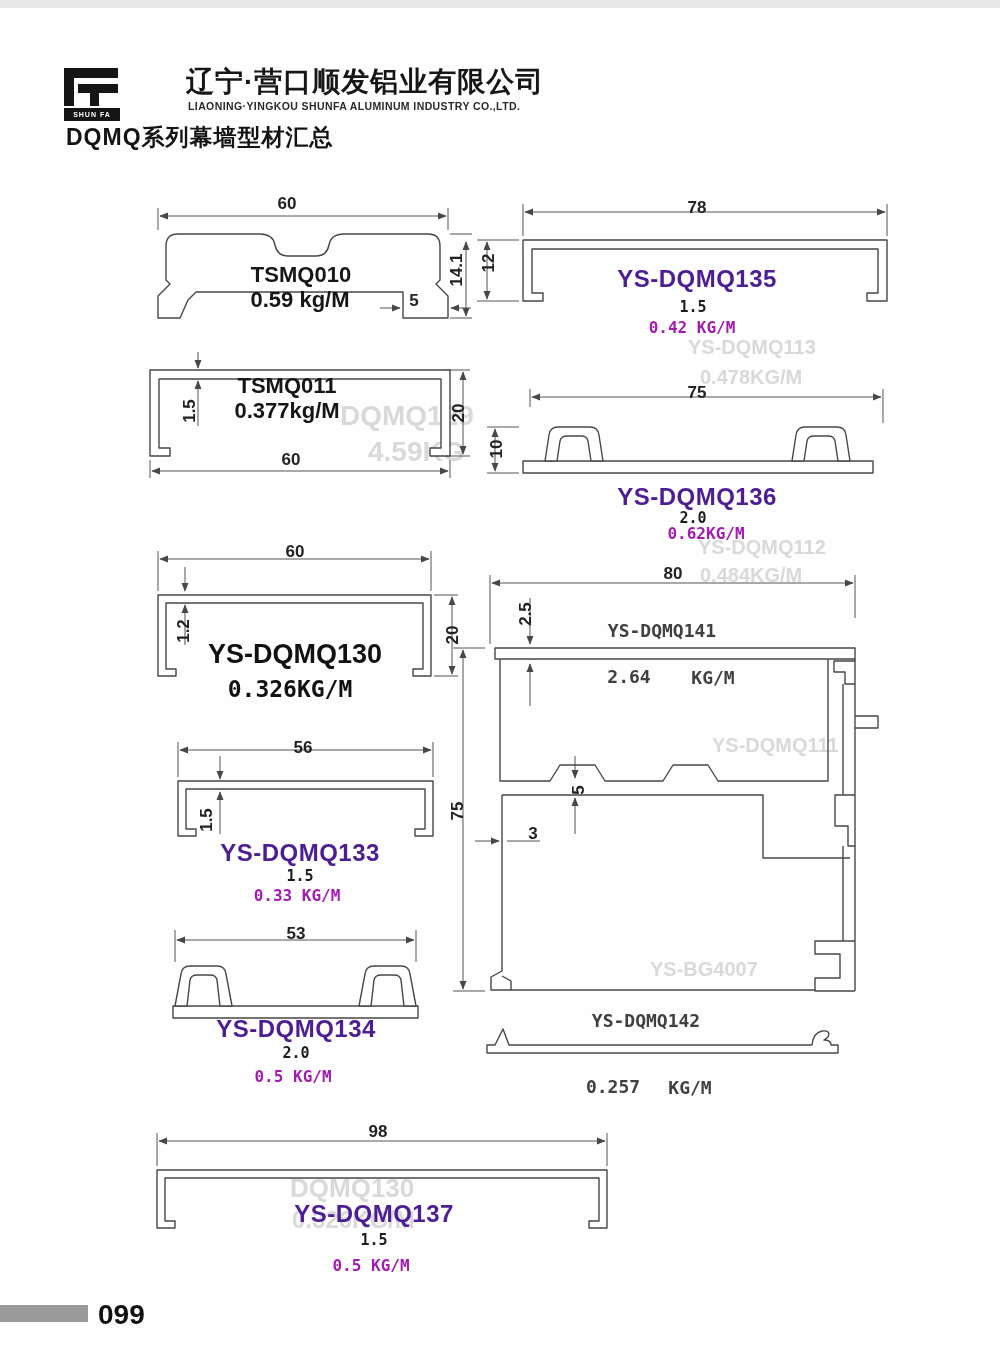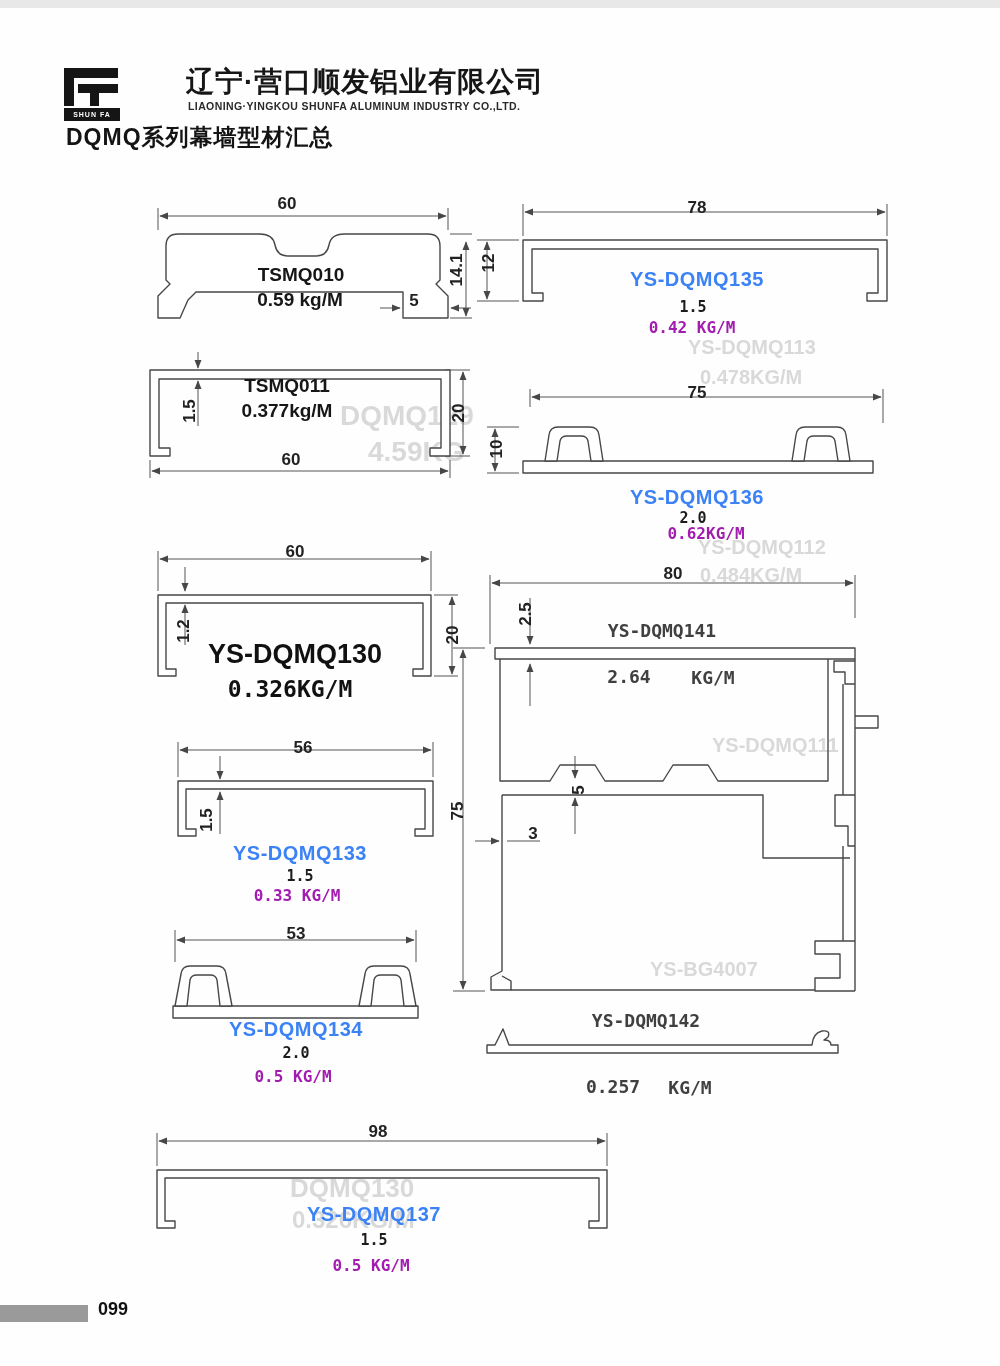--- a/index.html
+++ b/index.html
@@ -1,22 +1,22 @@
 <!DOCTYPE html>
 <html><head>
 <meta charset="utf-8">
 <style>
   html,body{margin:0;padding:0;background:#e8e8e8;font-family:"Liberation Sans",sans-serif;}
   .page{position:relative;width:1000px;height:1366px;background:#fefefe;overflow:hidden;margin:8px auto;}
   .abs{position:absolute;}
   .ctr{position:absolute;transform:translate(-50%,-50%);white-space:nowrap;color:#1c1c1c;}
   .rot{position:absolute;transform:translate(-50%,-50%) rotate(-90deg);white-space:nowrap;color:#1c1c1c;}
   .dimlbl{font-size:17px;font-weight:bold;font-family:"Liberation Sans",sans-serif;color:#222;}
-  .pname{font-size:20px;font-weight:bold;letter-spacing:.5px;color:#3b82f6;}
-  .pname-sm{font-size:19px;font-weight:bold;color:#161616;}
+  .pname{font-size:24px;font-weight:bold;letter-spacing:.5px;color:#4c1d95;}
+  .pname-sm{font-size:22px;font-weight:bold;color:#161616;}
   .pname-lg{font-size:27px;font-weight:bold;color:#111;}
   .cad{font-family:"DejaVu Sans Mono",monospace;font-weight:bold;color:#404040;font-size:18px;}
   .wval{font-family:"DejaVu Sans Mono",monospace;font-weight:bold;color:#a21caf;font-size:16px;}
   .tval{font-family:"DejaVu Sans Mono",monospace;font-weight:bold;color:#1c1c1c;font-size:15px;}
   .wlg{font-family:"DejaVu Sans Mono",monospace;font-weight:bold;color:#111;font-size:23px;}
   .wm{position:absolute;color:#cdcdcd;font-weight:bold;opacity:.75;font-family:"Liberation Sans",sans-serif;white-space:nowrap;}
   svg{position:absolute;overflow:visible;}
   svg .outline{fill:#ffffff;stroke:#474747;stroke-width:1.4;stroke-linejoin:round;}
   svg .wire{fill:none;stroke:#474747;stroke-width:1.4;stroke-linejoin:round;}
   svg .dim{stroke:#555;stroke-width:1;fill:none;}
@@ -24,21 +24,21 @@
   .logo .b1{position:absolute;left:0;top:2px;width:54px;height:10px;background:#151515;}
   .logo .b2{position:absolute;left:0;top:2px;width:10px;height:38px;background:#151515;}
   .logo .b3{position:absolute;left:14px;top:18px;width:40px;height:9px;background:#151515;}
   .logo .b4{position:absolute;left:26px;top:27px;width:9px;height:13px;background:#151515;}
   .logo .tag{position:absolute;left:0;top:42px;width:56px;height:13px;background:#151515;color:#fff;
              font-size:7px;font-weight:bold;text-align:center;line-height:13px;letter-spacing:1px;}
   .cn{position:absolute;left:186px;top:55px;font-size:28px;font-weight:bold;color:#161616;letter-spacing:1px;}
   .en{position:absolute;left:188px;top:92px;font-size:10.5px;font-weight:bold;color:#2a2a2a;letter-spacing:.4px;}
   .doctitle{position:absolute;left:66px;top:114px;font-size:23px;font-weight:bold;color:#141414;letter-spacing:1px;}
   .pagebar{position:absolute;left:0;top:1297px;width:88px;height:17px;background:#9a9a9a;}
-  .pageno{position:absolute;left:98px;top:1291px;font-size:18px;font-weight:bold;color:#111;}
+  .pageno{position:absolute;left:98px;top:1291px;font-size:28px;font-weight:bold;color:#111;}
 </style>
 </head>
 <body>
 
 <div class="page">
 
   <svg width="0" height="0">
     <defs>
       <marker id="arw" viewBox="0 0 10 10" refX="9.2" refY="5" markerWidth="9" markerHeight="9" orient="auto-start-reverse">
         <path d="M0,1 L10,5 L0,9 z" fill="#474747"></path>

